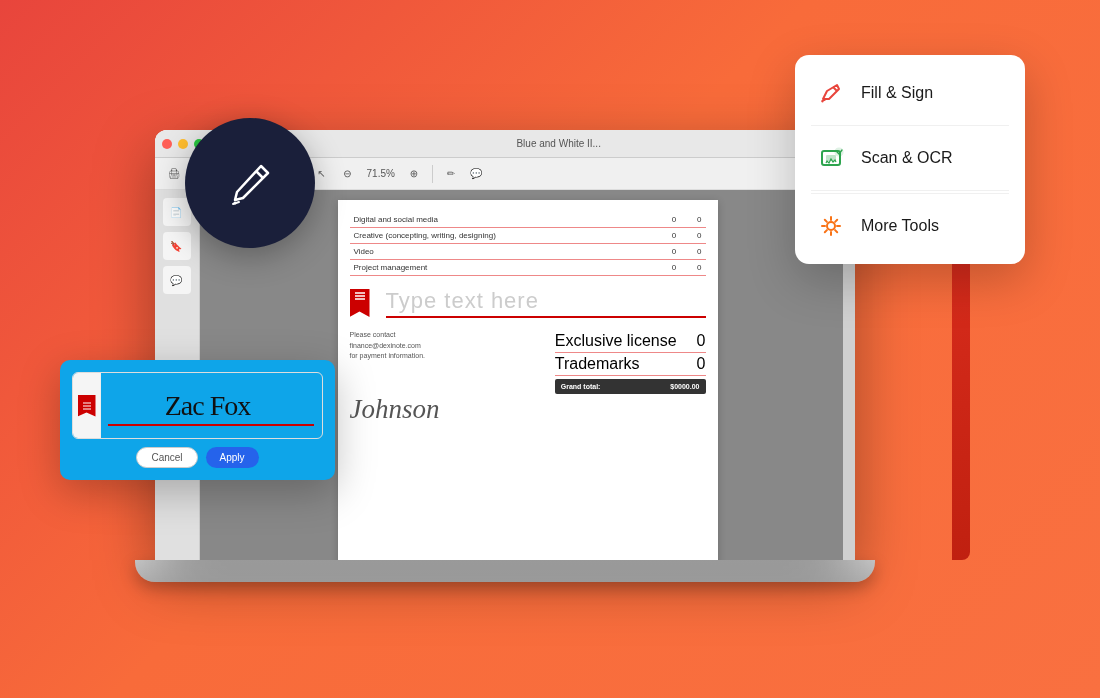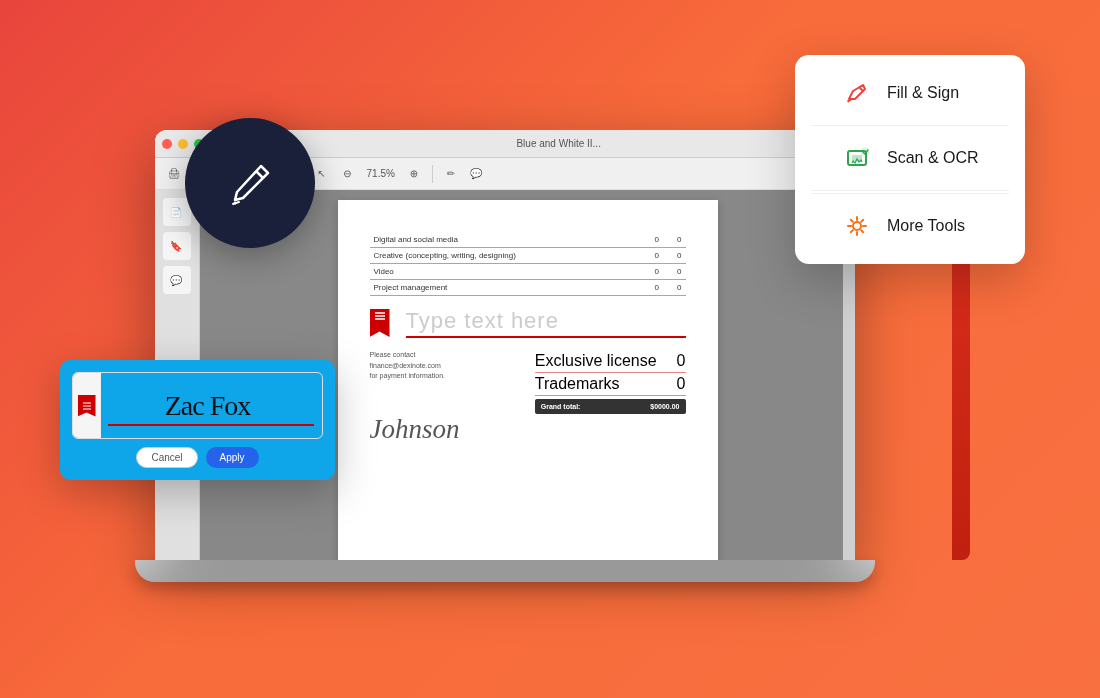--- a/index.html
+++ b/index.html
@@ -159,21 +159,21 @@
       background: #888;
       overflow: hidden;
       position: relative;
     }
 
     .pdf-page {
       width: 380px;
       min-height: 100%;
       background: white;
       margin: 10px auto;
-      padding: 32px;
+      padding: 12px;
       box-shadow: 0 2px 8px rgba(0,0,0,0.2);
       position: relative;
     }
 
     .pdf-table {
       width: 100%;
       border-collapse: collapse;
       font-size: 8px;
       margin-bottom: 12px;
     }
@@ -367,21 +367,20 @@
       padding: 8px 0;
     }
 
     .tool-item {
       display: flex;
       align-items: center;
       gap: 14px;
       padding: 14px 20px;
       cursor: pointer;
       transition: background 0.15s;
-      margin-left: 26px;
     }
 
     .tool-icon {
       width: 32px;
       height: 32px;
       display: flex;
       align-items: center;
       justify-content: center;
       flex-shrink: 0;
     }

